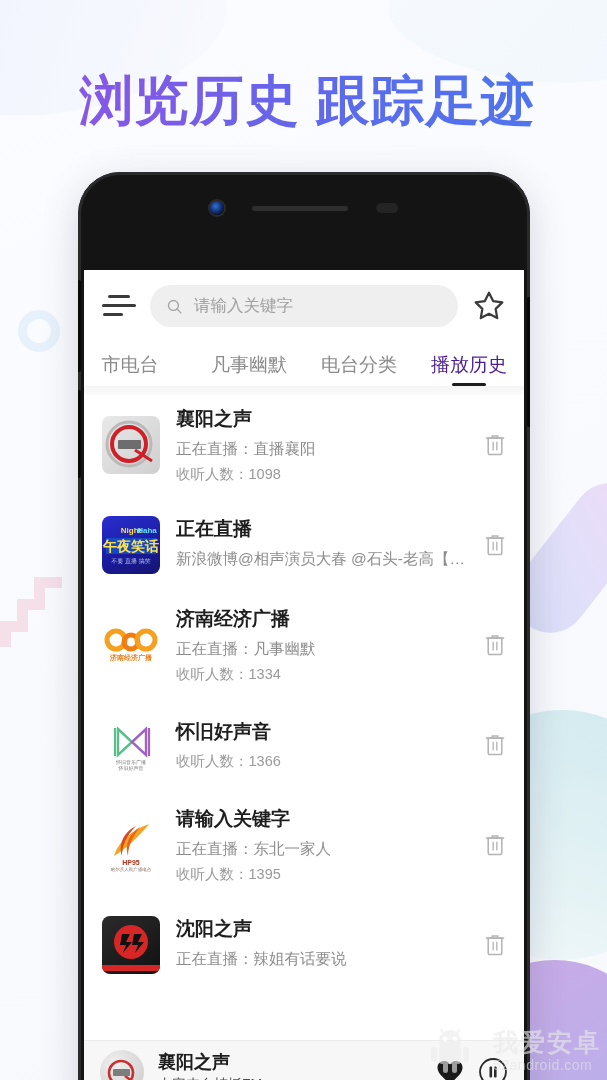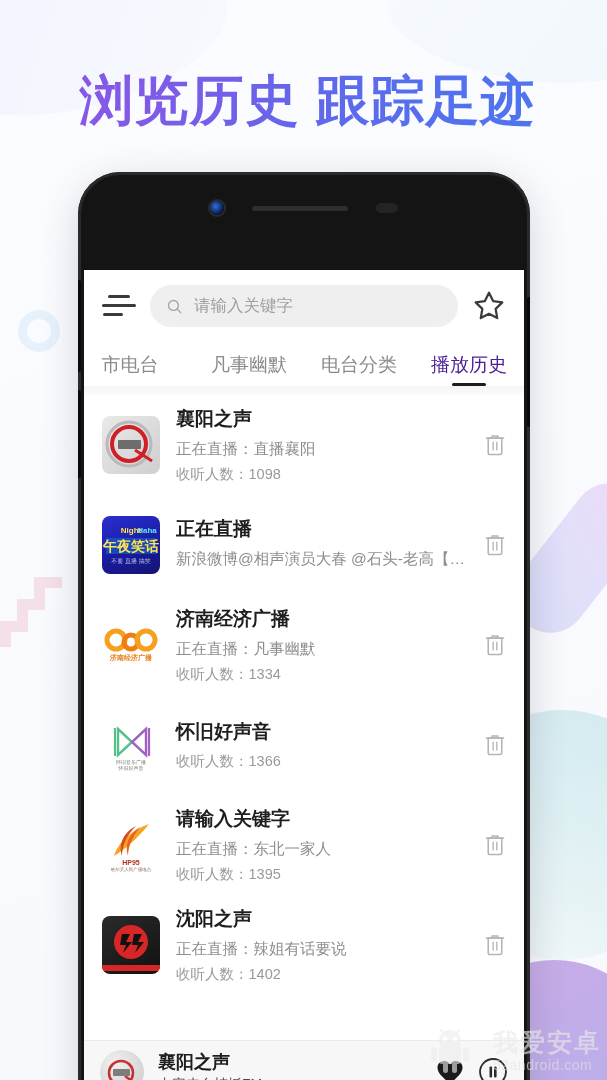--- a/index.html
+++ b/index.html
@@ -394,21 +394,20 @@
           <svg viewBox="0 0 58 58" style="position:absolute;inset:0;width:100%;height:100%;">
             <circle cx="29" cy="26" r="17" fill="#d62626"></circle>
             <path d="M20 18 l8 0 -4 8 6 0 -9 11 3 -8 -6 0 z" fill="#111"></path>
             <path d="M32 18 l8 0 -4 8 6 0 -9 11 3 -8 -6 0 z" fill="#111"></path>
             <rect x="0" y="49" width="58" height="6" fill="#d62626"></rect>
           </svg>
         </div>
         <div class="row-body">
           <div class="row-title">沈阳之声</div>
           <div class="row-sub">正在直播：辣姐有话要说</div>
-          <div class="row-count">收听人数：1402</div>
         </div>
         <svg class="trash" viewBox="0 0 24 26" fill="none">
           <line x1="2" y1="5.5" x2="22" y2="5.5" stroke="#b5b5b5" stroke-width="1.7"></line>
           <path d="M9 5.5V3.2h6v2.3" stroke="#b5b5b5" stroke-width="1.7"></path>
           <path d="M4.6 5.5h14.8v16.3a1.6 1.6 0 0 1-1.6 1.6H6.2a1.6 1.6 0 0 1-1.6-1.6z" stroke="#b5b5b5" stroke-width="1.7"></path>
           <line x1="10" y1="9.5" x2="10" y2="19" stroke="#b5b5b5" stroke-width="1.5"></line>
           <line x1="14" y1="9.5" x2="14" y2="19" stroke="#b5b5b5" stroke-width="1.5"></line>
         </svg>
       </div>
     </div>

